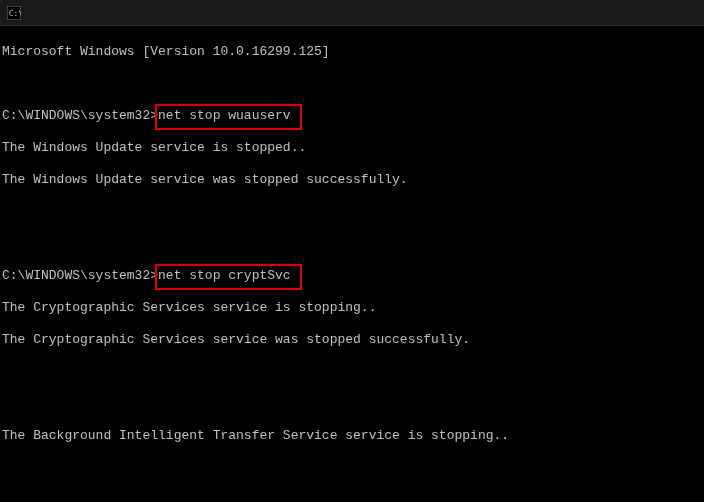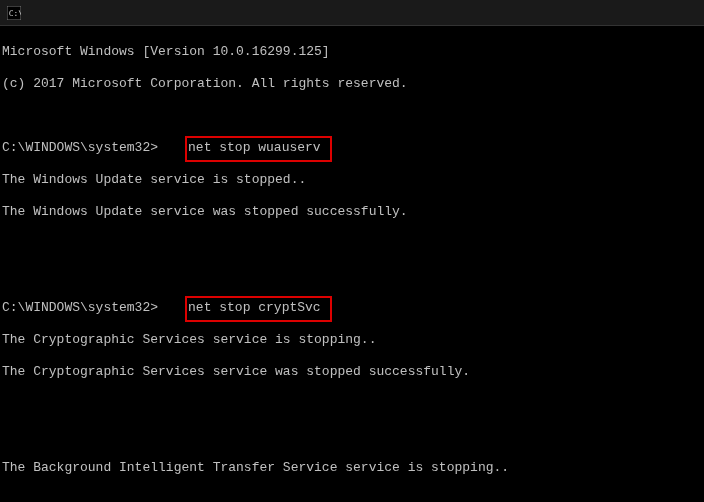--- a/index.html
+++ b/index.html
@@ -51,21 +51,20 @@
     .line {
       display: block;
       min-height: 16px;
     }
     .prompt-line {
       position: relative;
     }
     .highlight {
       position: relative;
       display: inline-block;
-      margin-left: 30px;
     }
     .highlight::after {
       content: '';
       position: absolute;
       border: 2px solid #dd0000;
       pointer-events: none;
     }
     .hl-1::after { left: -3px; top: -4px; width: 143px; height: 22px; }
     .hl-2::after { left: -3px; top: -4px; width: 143px; height: 22px; }
     .hl-3::after { left: -3px; top: -4px; width: 103px; height: 22px; }
@@ -77,21 +76,20 @@
   <span class="titlebar-icon">
     <svg viewBox="0 0 16 16">
       <rect x="0" y="0" width="16" height="16" fill="#000" stroke="#888" stroke-width="1"></rect>
       <text x="2" y="11" font-size="9" fill="#ccc" font-family="monospace">C:\</text>
     </svg>
   </span>
 </div>
 
 <div class="terminal">
 <span class="line">Microsoft Windows [Version 10.0.16299.125]</span>
-<span class="line">(c) 2017 Microsoft Corporation. All rights reserved.</span>
 <span class="line"></span>
 <span class="line prompt-line"><span>C:\WINDOWS\system32&gt;</span><span class="highlight hl-1">net stop wuauserv</span></span>
 <span class="line">The Windows Update service is stopped..</span>
 <span class="line">The Windows Update service was stopped successfully.</span>
 <span class="line"></span>
 <span class="line"></span>
 <span class="line prompt-line"><span>C:\WINDOWS\system32&gt;</span><span class="highlight hl-2">net stop cryptSvc</span></span>
 <span class="line">The Cryptographic Services service is stopping..</span>
 <span class="line">The Cryptographic Services service was stopped successfully.</span>
 <span class="line"></span>

